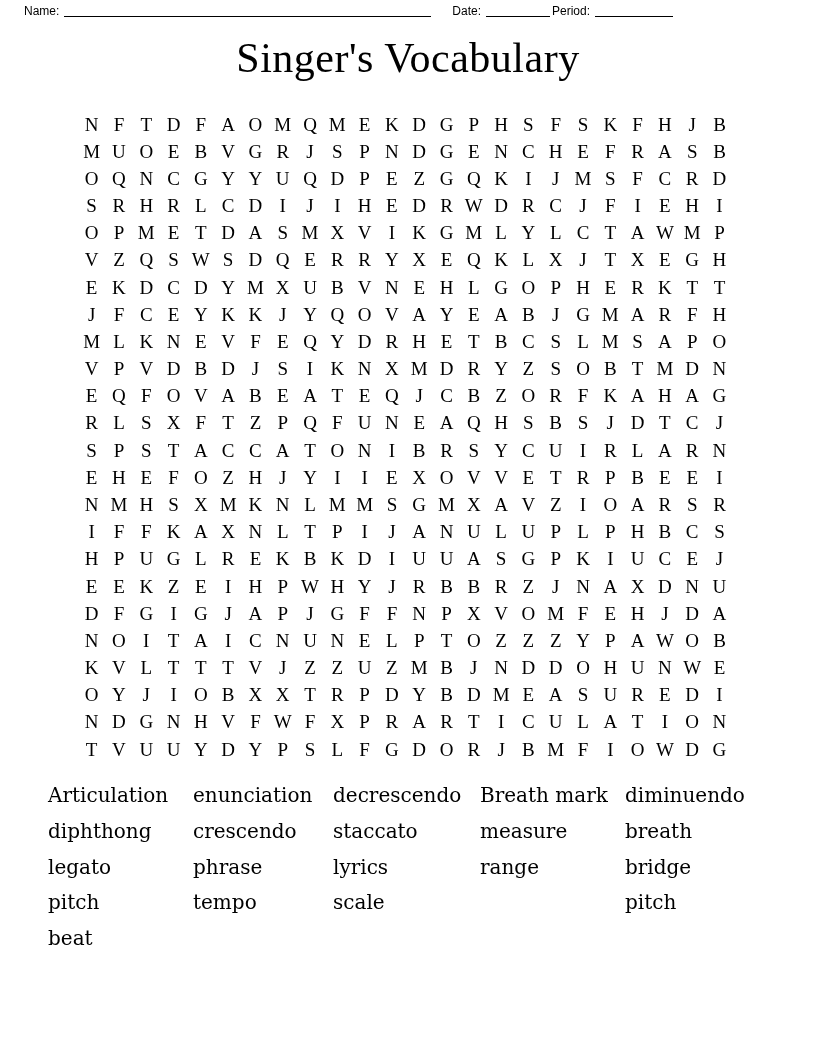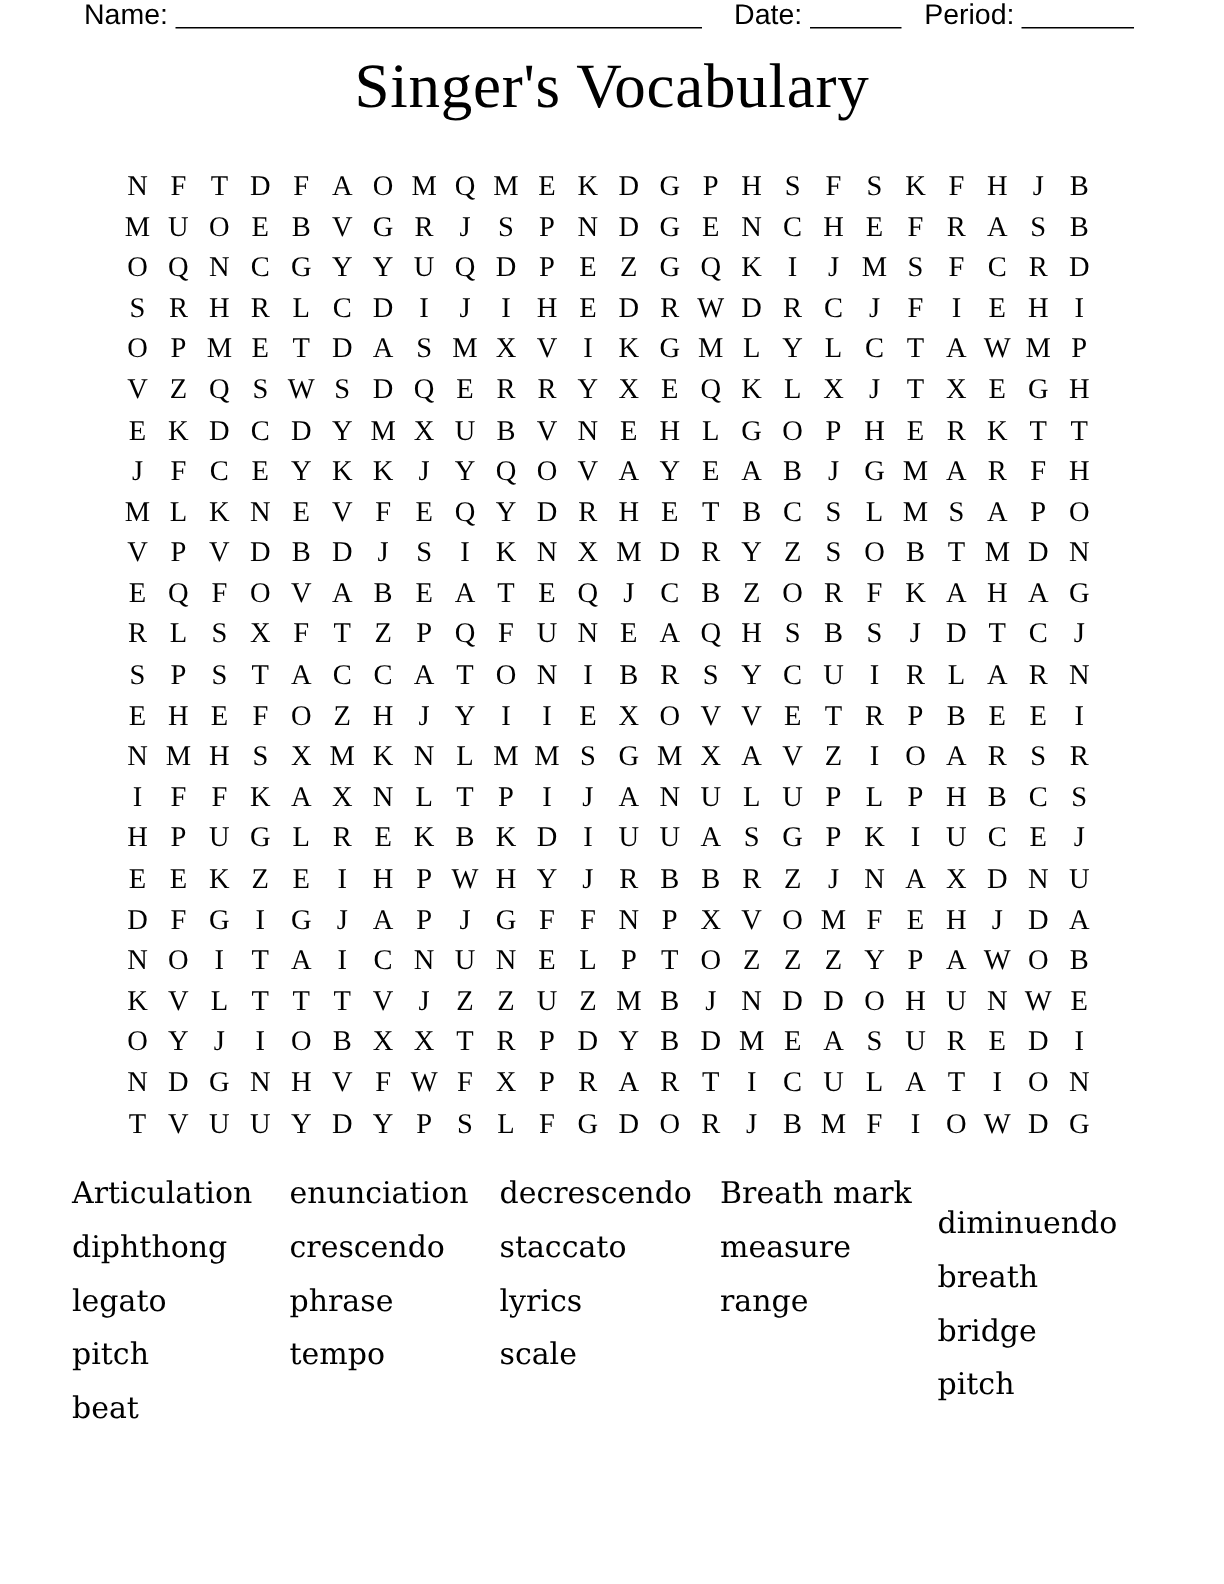--- a/index.html
+++ b/index.html
@@ -13,36 +13,35 @@
     height: 1056px;
     position: relative;
     overflow: hidden;
     font-family: "Liberation Sans", sans-serif;
   }
 
   
   .header {
     position: absolute;
     top: 3px;
-    left: 56px;
+    left: 24px;
     width: 700px;
     display: flex;
-    align-items: flex-end;
-    font-size: 19px;
+    font-size: 12px;
     line-height: 16px;
   }
   .blank-line {
     display: inline-block;
     border-bottom: 1.4px solid #000;
     height: 13px;
   }
   .name-line   { width: 367px; margin-left: 5px; }
   .date-label  { margin-left: 21px; }
   .date-line   { width: 64px;  margin-left: 5px; }
-  .period-label{ margin-left: 15px; }
+  .period-label{ margin-left: 2px; }
   .period-line { width: 78px;  margin-left: 5px; }
 
   
   .title {
     position: absolute;
     top: 34px;
     left: 0;
     width: 816px;
     text-align: center;
     font-family: Liberation Serif, serif;
@@ -77,21 +76,21 @@
     display: flex;
     font-family: "DejaVu Serif", "Liberation Serif", serif;
     font-size: 20px;
     line-height: 35.8px;
     white-space: nowrap;
   }
   .word-col:nth-child(1) { width: 145px; }
   .word-col:nth-child(2) { width: 140px; }
   .word-col:nth-child(3) { width: 147px; }
   .word-col:nth-child(4) { width: 145px; }
-  .word-col:nth-child(5) { width: auto; margin-top: 20px;  }
+  .word-col:nth-child(5) { width: auto;  }
 </style>
 </head>
 <body>
 
 <div class="header">
   <span>Name:</span>
   <span class="blank-line name-line"></span>
   <span class="date-label">Date:</span>
   <span class="blank-line date-line"></span>
   <span class="period-label">Period:</span>

